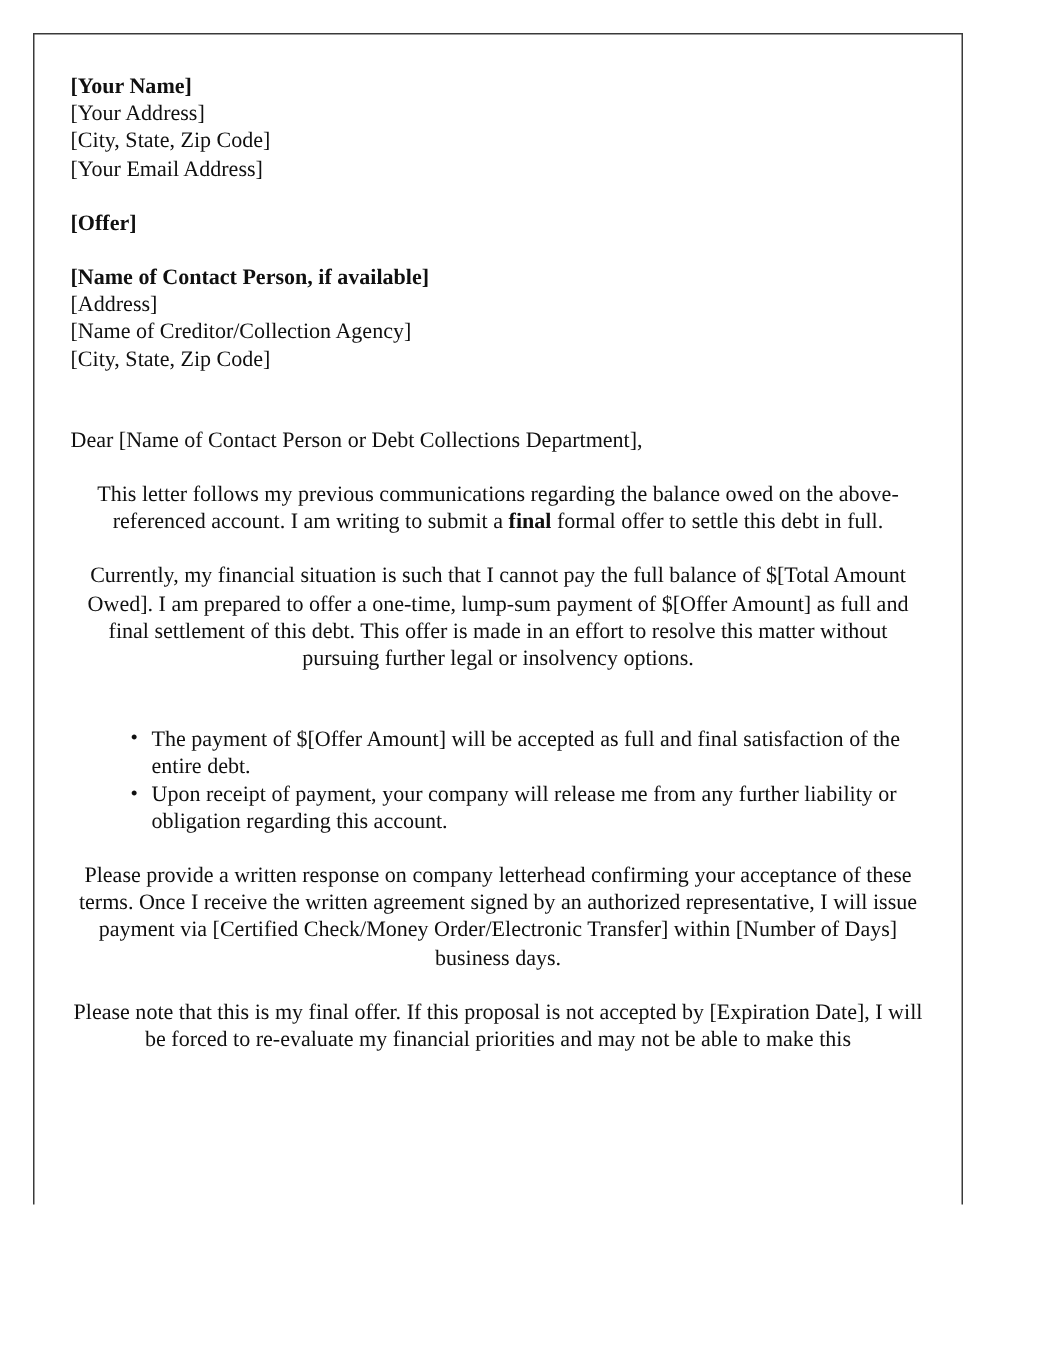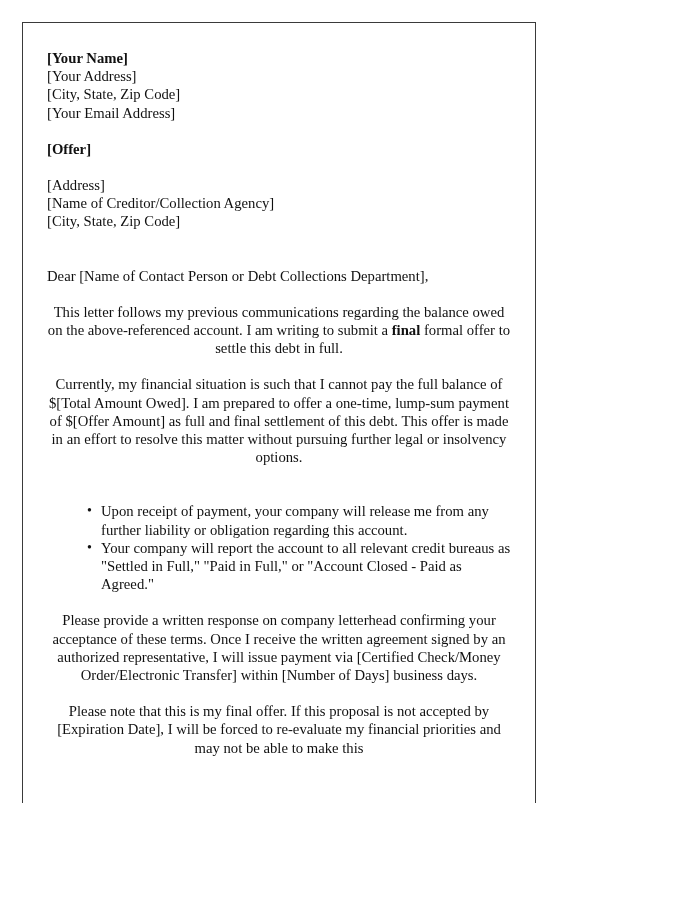--- a/index.html
+++ b/index.html
@@ -10,21 +10,21 @@
   body {
     width: 700px;
     height: 900px;
     overflow: hidden;
     font-family: "Liberation Serif", "DejaVu Serif", serif;
   }
   .page {
     position: absolute;
     left: 22px;
     top: 22px;
-    width: 514px;
+    width: 620px;
     height: 781px;
     box-sizing: border-box;
     border: 1px solid #3a3a3a;
     border-bottom: none;
     background: #ffffff;
     overflow: hidden;
   }
   .page-inner {
     padding: 26px 24px 0 24px;
     color: #101010;
@@ -79,20 +79,21 @@
       <div class="line">[Your Email Address]</div>
     </div>
 
     <div class="gap"></div>
 
     <div class="line bold">[Offer]</div>
 
     <div class="gap"></div>
 
     <div class="block">
+      <div class="line bold">[Name of Contact Person, if available]</div>
       <div class="line">[Address]</div>
       <div class="line">[Name of Creditor/Collection Agency]</div>
       <div class="line">[City, State, Zip Code]</div>
     </div>
 
     <div class="gap"></div>
 
 
     <div class="gap"></div>
 
@@ -105,22 +106,22 @@
     <div class="gap"></div>
 
     <p class="para">Currently, my financial situation is such that I cannot pay the full balance of $[Total Amount Owed]. I am prepared to offer a one-time, lump-sum payment of $[Offer Amount] as full and final settlement of this debt. This offer is made in an effort to resolve this matter without pursuing further legal or insolvency options.</p>
 
     <div class="gap"></div>
 
 
     <div class="gap"></div>
 
     <ul class="terms">
+      <li>The payment of $[Offer Amount] will be accepted as full and final satisfaction of the entire debt.</li>
       <li>Upon receipt of payment, your company will release me from any further liability or obligation regarding this account.</li>
-      <li>Your company will report the account to all relevant credit bureaus as "Settled in Full," "Paid in Full," or "Account Closed - Paid as Agreed."</li>
     </ul>
 
     <div class="gap"></div>
 
     <p class="para">Please provide a written response on company letterhead confirming your acceptance of these terms. Once I receive the written agreement signed by an authorized representative, I will issue payment via [Certified Check/Money Order/Electronic Transfer] within [Number of Days] business days.</p>
 
     <div class="gap"></div>
 
     <p class="para">Please note that this is my final offer. If this proposal is not accepted by [Expiration Date], I will be forced to re-evaluate my financial priorities and may not be able to make this</p>
 

